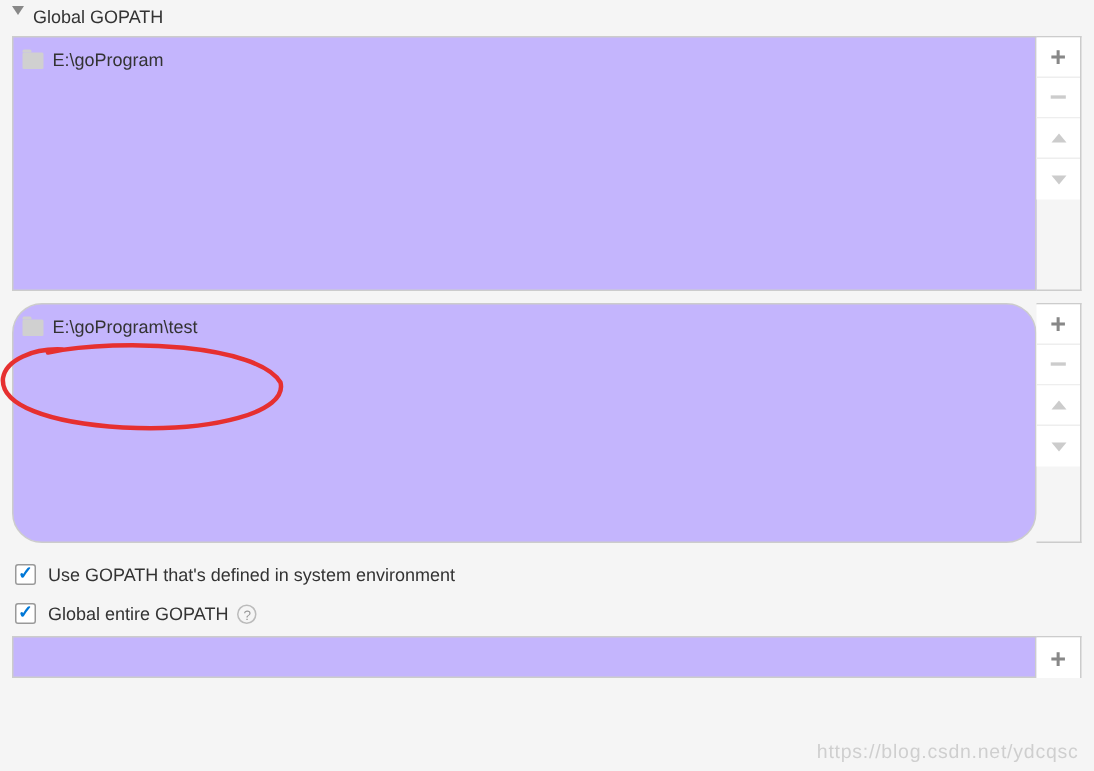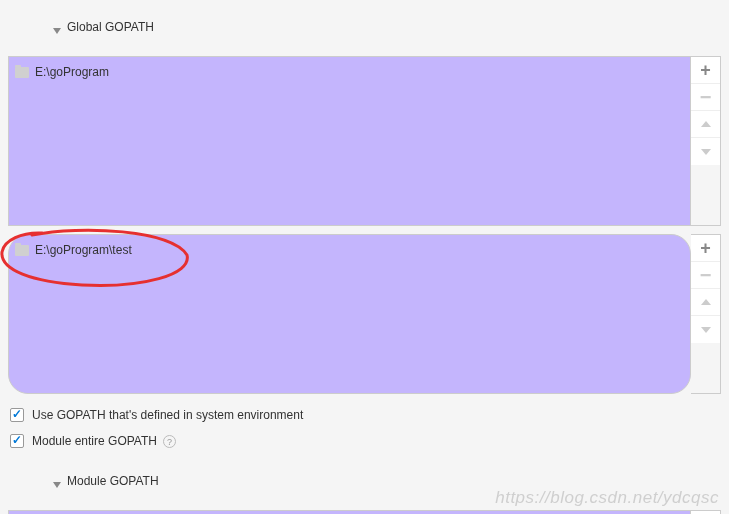--- a/index.html
+++ b/index.html
@@ -9,25 +9,24 @@
       color: #333;
       background: #f5f5f5;
       width: 729px;
       height: 514px;
       overflow: hidden;
       position: relative;
     }
     .section { padding: 0; }
     .section-header {
       display: flex;
-      align-items: flex-end;
-      padding: 20px 8px;
+      align-items: flex-start;
+      padding: 4px 8px;
       background: #f5f5f5;
       cursor: pointer;
-      margin-left: 45px;
     }
     .triangle-down {
       width: 0; height: 0;
       border-left: 4px solid transparent;
       border-right: 4px solid transparent;
       border-top: 6px solid #888;
       margin-right: 6px;
     }
     .section-title { color: #333; }
     .list-container {
@@ -133,23 +132,22 @@
     }
     .annotation {
       position: absolute;
       pointer-events: none;
       z-index: 10;
     }
     .watermark {
       position: absolute;
       bottom: 6px;
       right: 10px;
-      font-size: 17px;
+      font-size: 13px;
       color: rgba(150,150,150,0.4);
-      font-style: italic;
       letter-spacing: 0.5px;
     }
   </style>
 </head>
 <body>
 
 <div class="section">
   <div class="section-header">
     <span class="triangle-down"></span>
     <span class="section-title">Global GOPATH</span>
@@ -202,29 +200,25 @@
     </div>
   </div>
 </div>
 
 <div class="checkbox-row">
   <span class="checkbox checked"></span>
   <span>Use GOPATH that's defined in system environment</span>
 </div>
 <div class="checkbox-row">
   <span class="checkbox checked"></span>
-  <span>Module entire GOPATH</span>
+  <span>Global entire GOPATH</span>
   <span class="help-icon">?</span>
 </div>
 
 <div class="section">
-  <div class="section-header">
-    <span class="triangle-down"></span>
-    <span class="section-title">Module GOPATH</span>
-  </div>
   <div class="list-container">
     <div class="list-box small"></div>
     <div class="side-buttons" style="border-bottom:none;">
       <div class="side-btn" style="border-bottom:none;">
           <span class="plus">+</span>
         </div>
     </div>
   </div>
 </div>
 

